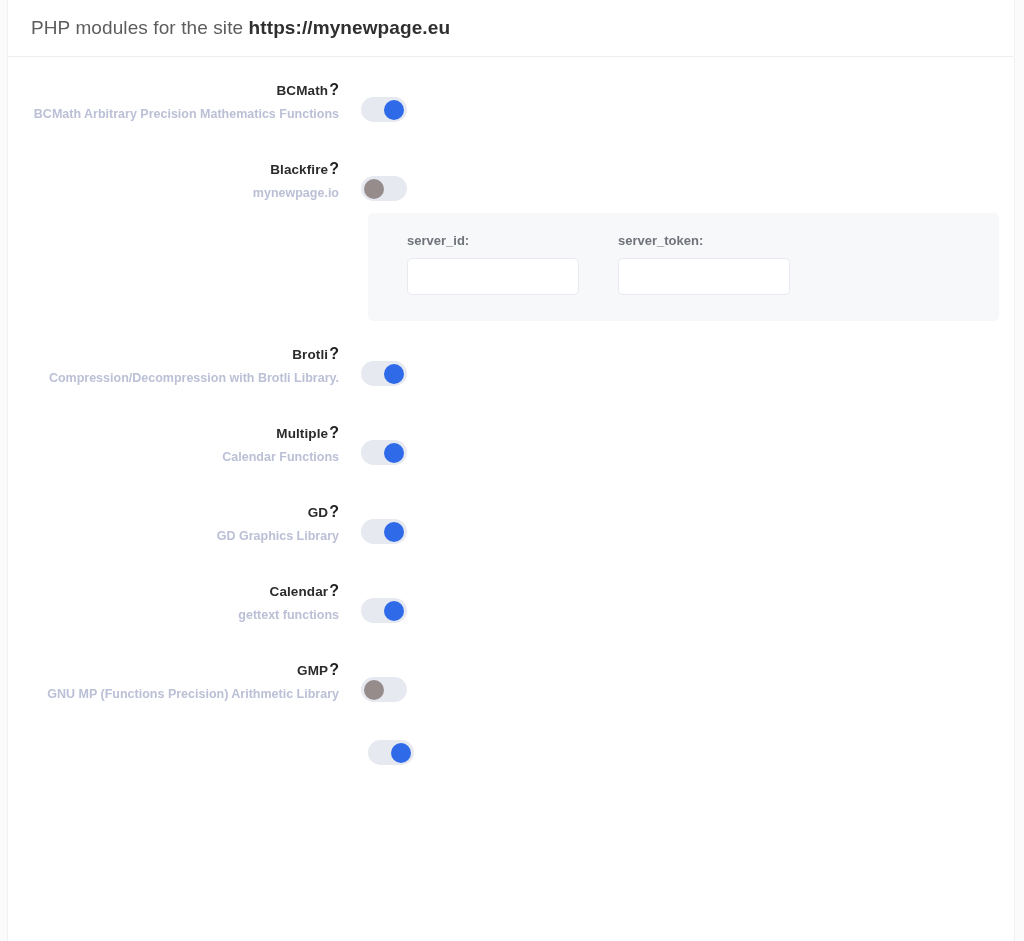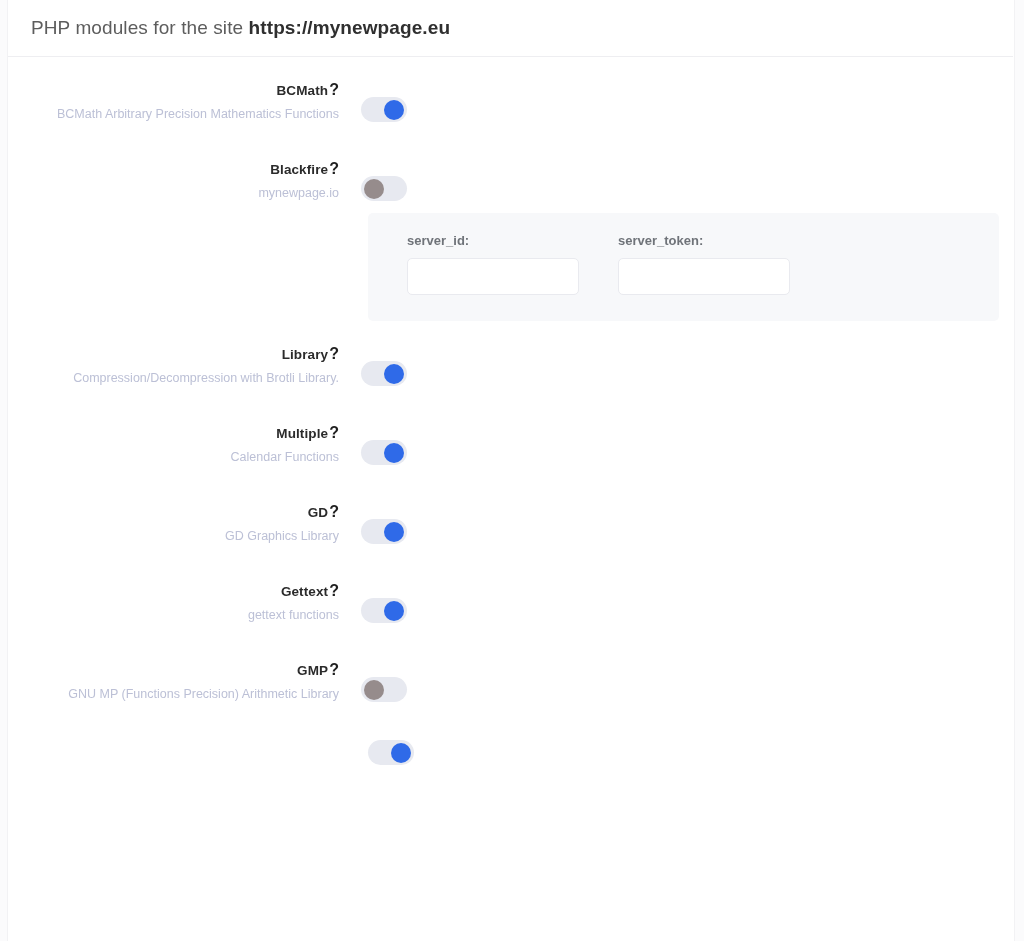--- a/index.html
+++ b/index.html
@@ -111,21 +111,21 @@
     color: #1f1f1f;
     margin-left: 1px;
   }
 
   .module-desc {
     margin-top: 7px;
     font-size: 12.5px;
     color: #bcc0d6;
     line-height: 16px;
     white-space: nowrap;
-    font-weight: 400;
+    font-weight: 700;
   }
 
   .toggle-wrap {
     flex: 0 0 auto;
     padding-left: 22px;
     padding-top: 1px;
   }
 
   .toggle {
     position: relative;
@@ -246,21 +246,21 @@
             </div>
           </div>
           <div class="settings-panel">
             <div class="field-group"><label class="field-label">server_id:</label><input type="text" class="field-input" placeholder="" style=""></div>
             <div class="field-group"><label class="field-label">server_token:</label><input type="text" class="field-input" placeholder="" style=""></div>
           </div>
         </div>
         <div class="module-row">
           <div class="module-main">
             <div class="module-labels">
-              <div class="module-name"><span>Library</span><span class="qmark">?</span></div>
+              <div class="module-name"><span>Brotli</span><span class="qmark">?</span></div>
               <div class="module-desc">Compression/Decompression with Brotli Library.</div>
             </div>
             <div class="toggle-wrap">
               <div class="toggle on">
                 <div class="knob"></div>
               </div>
             </div>
           </div>
         </div>
         <div class="module-row">
@@ -285,21 +285,21 @@
             <div class="toggle-wrap">
               <div class="toggle on">
                 <div class="knob"></div>
               </div>
             </div>
           </div>
         </div>
         <div class="module-row">
           <div class="module-main">
             <div class="module-labels">
-              <div class="module-name"><span>Gettext</span><span class="qmark">?</span></div>
+              <div class="module-name"><span>Calendar</span><span class="qmark">?</span></div>
               <div class="module-desc">gettext functions</div>
             </div>
             <div class="toggle-wrap">
               <div class="toggle on">
                 <div class="knob"></div>
               </div>
             </div>
           </div>
         </div>
         <div class="module-row">

